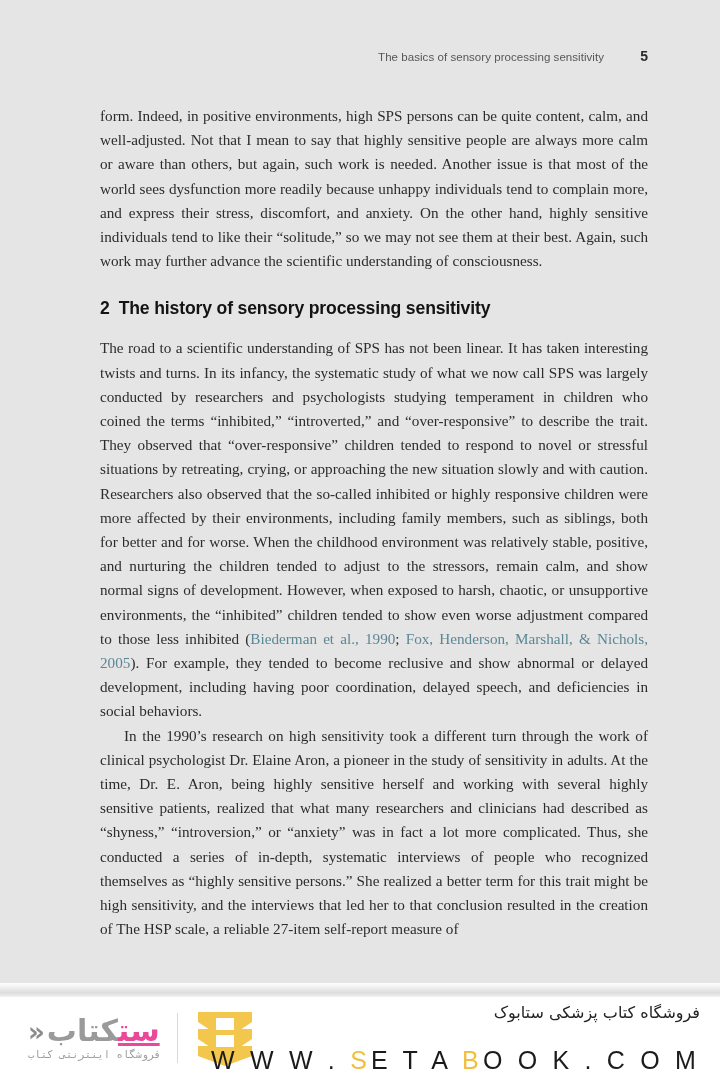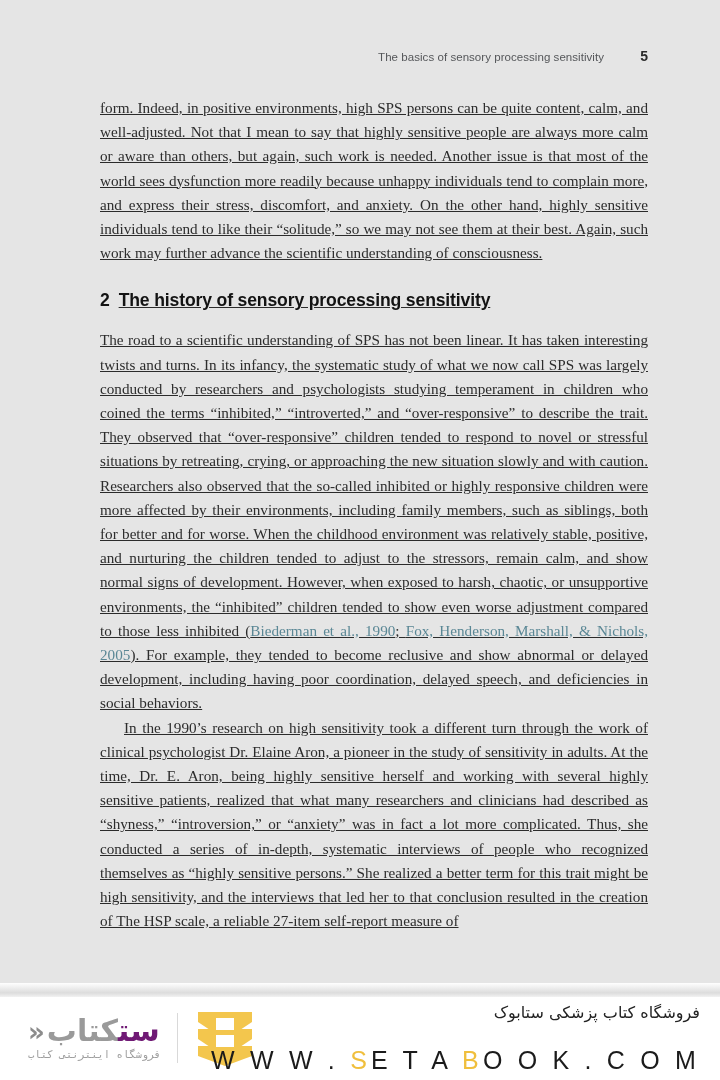--- a/index.html
+++ b/index.html
@@ -50,22 +50,21 @@
   .running-head .rh-folio {
     width: 44px;
     text-align: right;
     font-size: 14px;
     font-weight: 700;
     color: #2a2a2a;
   }
 
   
   .body-block {
-    margin-top: 26px;
-    text-decoration: underline;
+    margin-top: 34px;
   }
 
   p.para {
     margin: 0;
     font-size: 15.2px;
     line-height: 24.2px;
     text-align: justify;
     text-justify: inter-word;
     color: #2c2c2c;
     hyphens: manual;
@@ -134,21 +133,22 @@
   }
   .brand-name {
     font-family: "DejaVu Sans", "Liberation Sans", sans-serif;
     font-size: 30px;
     font-weight: 700;
     line-height: 34px;
     color: #9a9a9a;
     white-space: nowrap;
   }
   .brand-name .gold {
-    color: #701a75;
+    color: #ec4899;
+    text-decoration: underline;
   }
   .brand-name .chev {
     color: #8c8c8c;
     font-size: 26px;
     margin-right: 2px;
   }
   .brand-tag {
     font-family: Liberation Mono, monospace;
     font-size: 10.5px;
     line-height: 14px;

